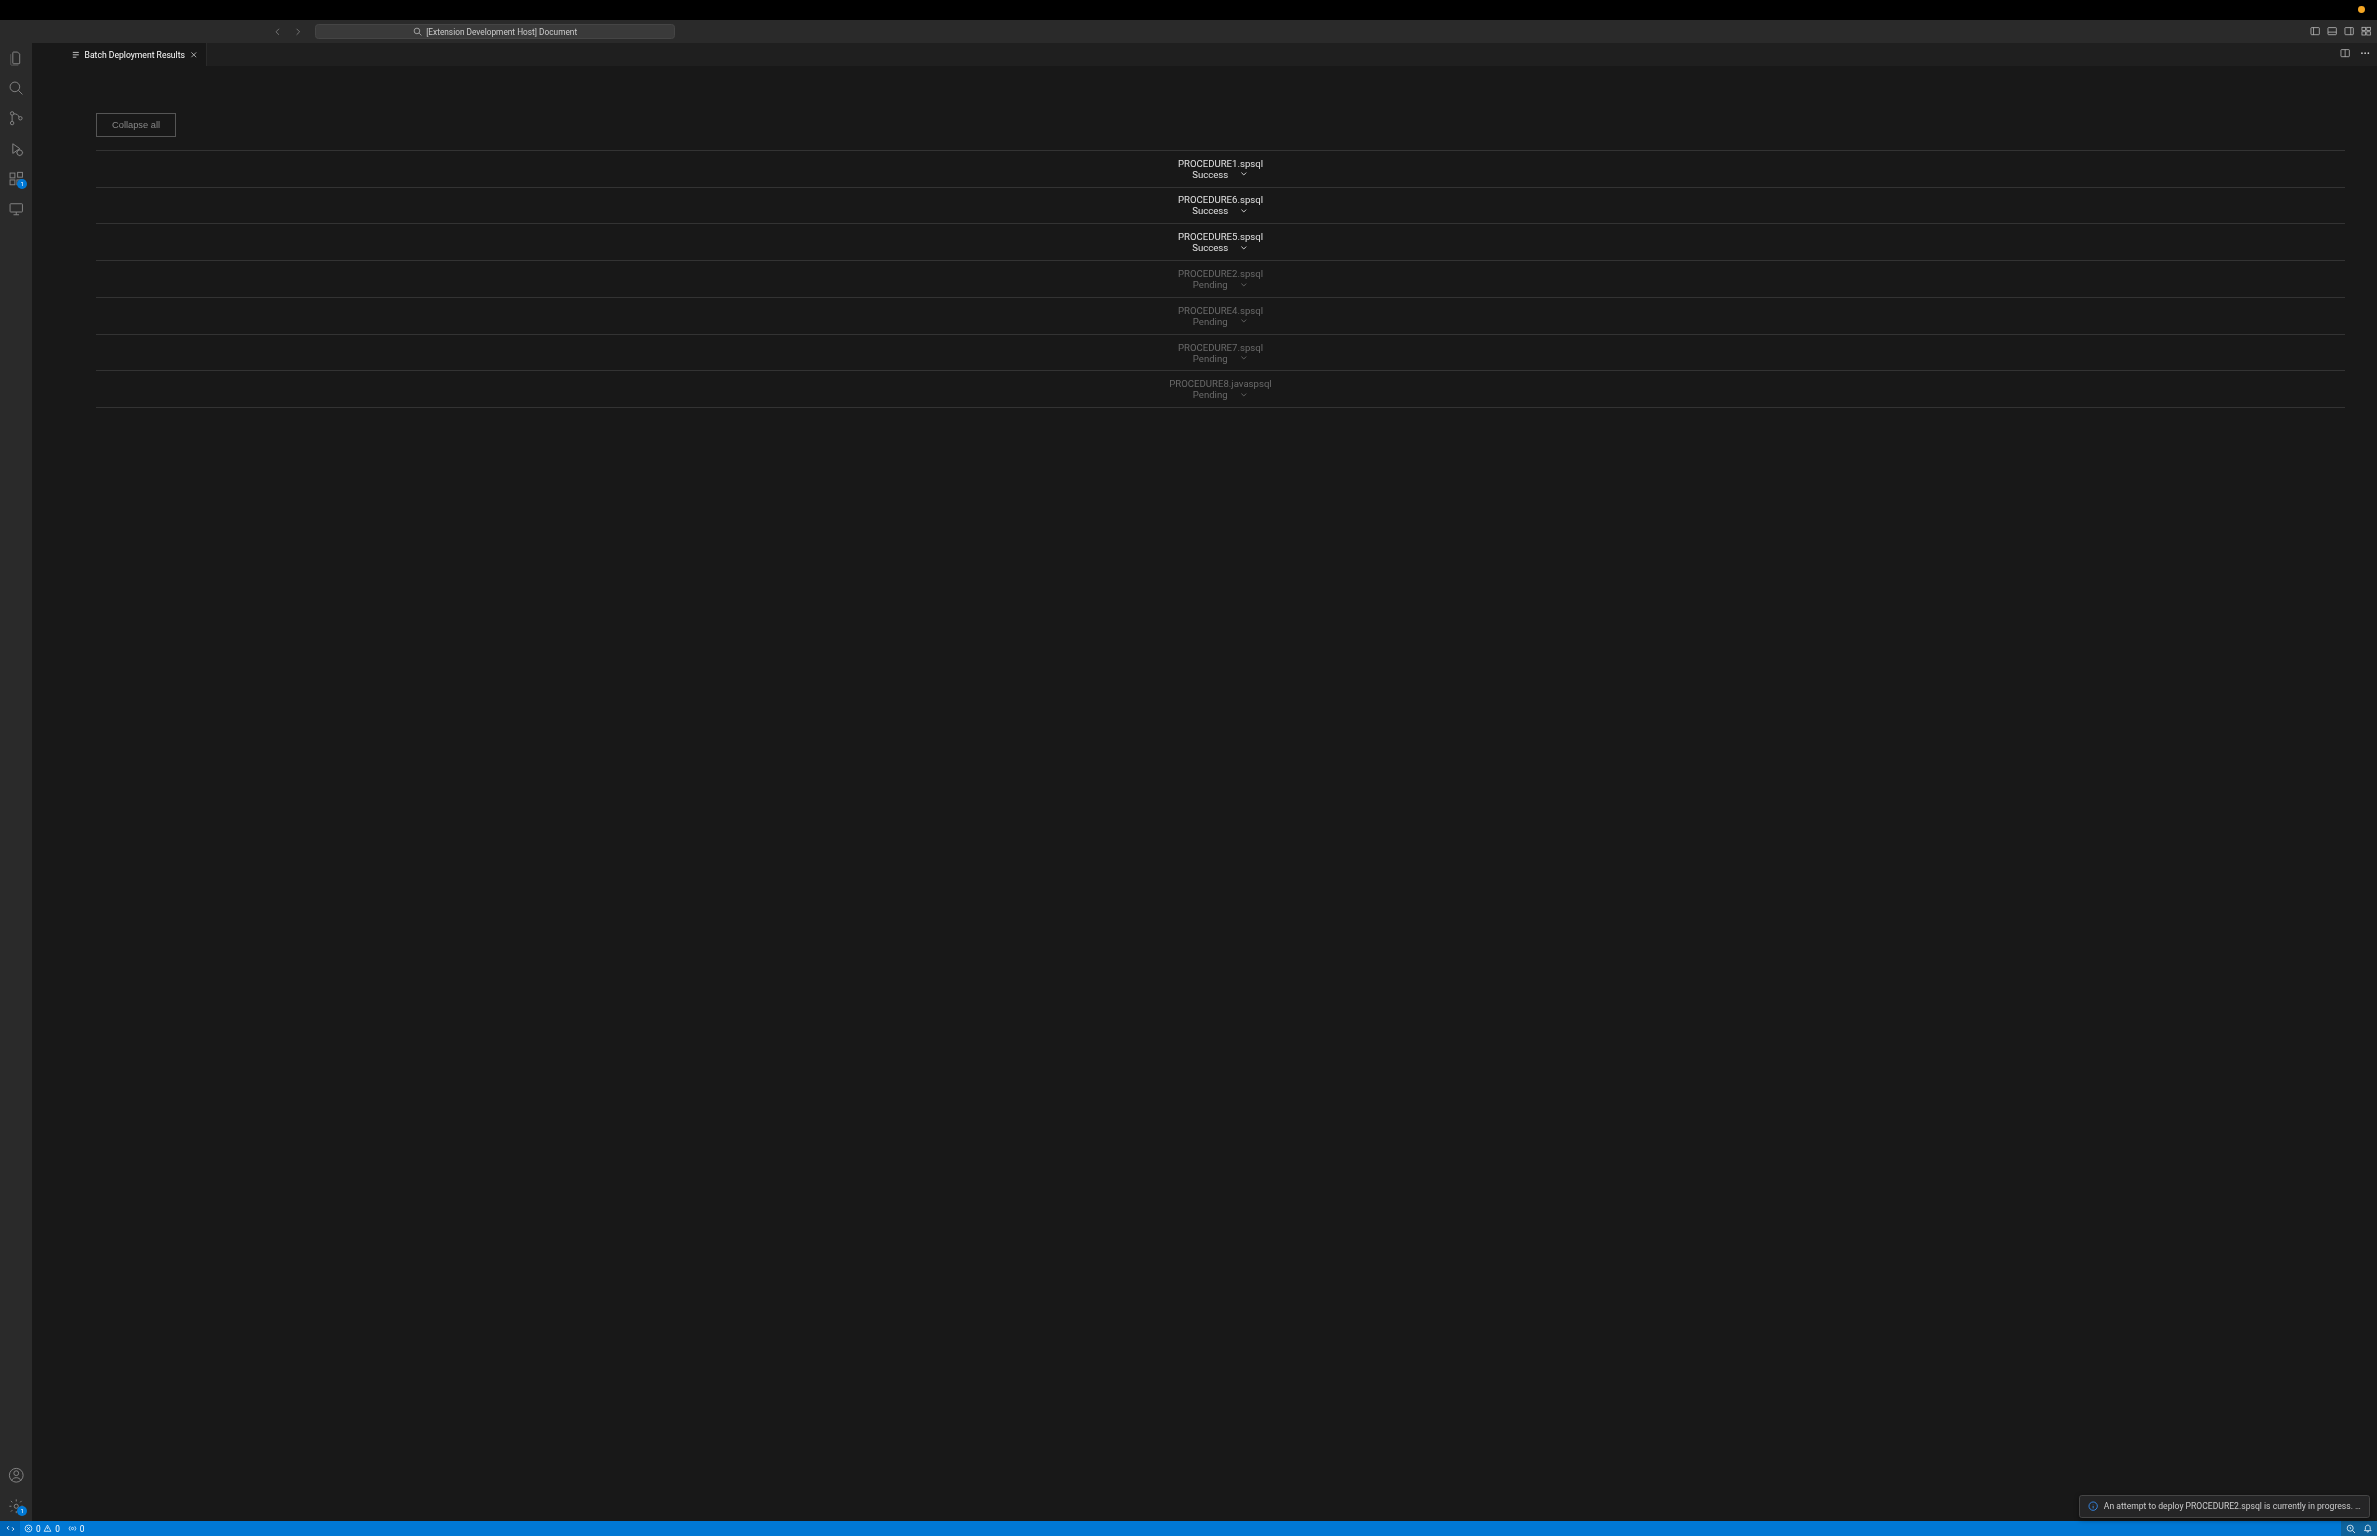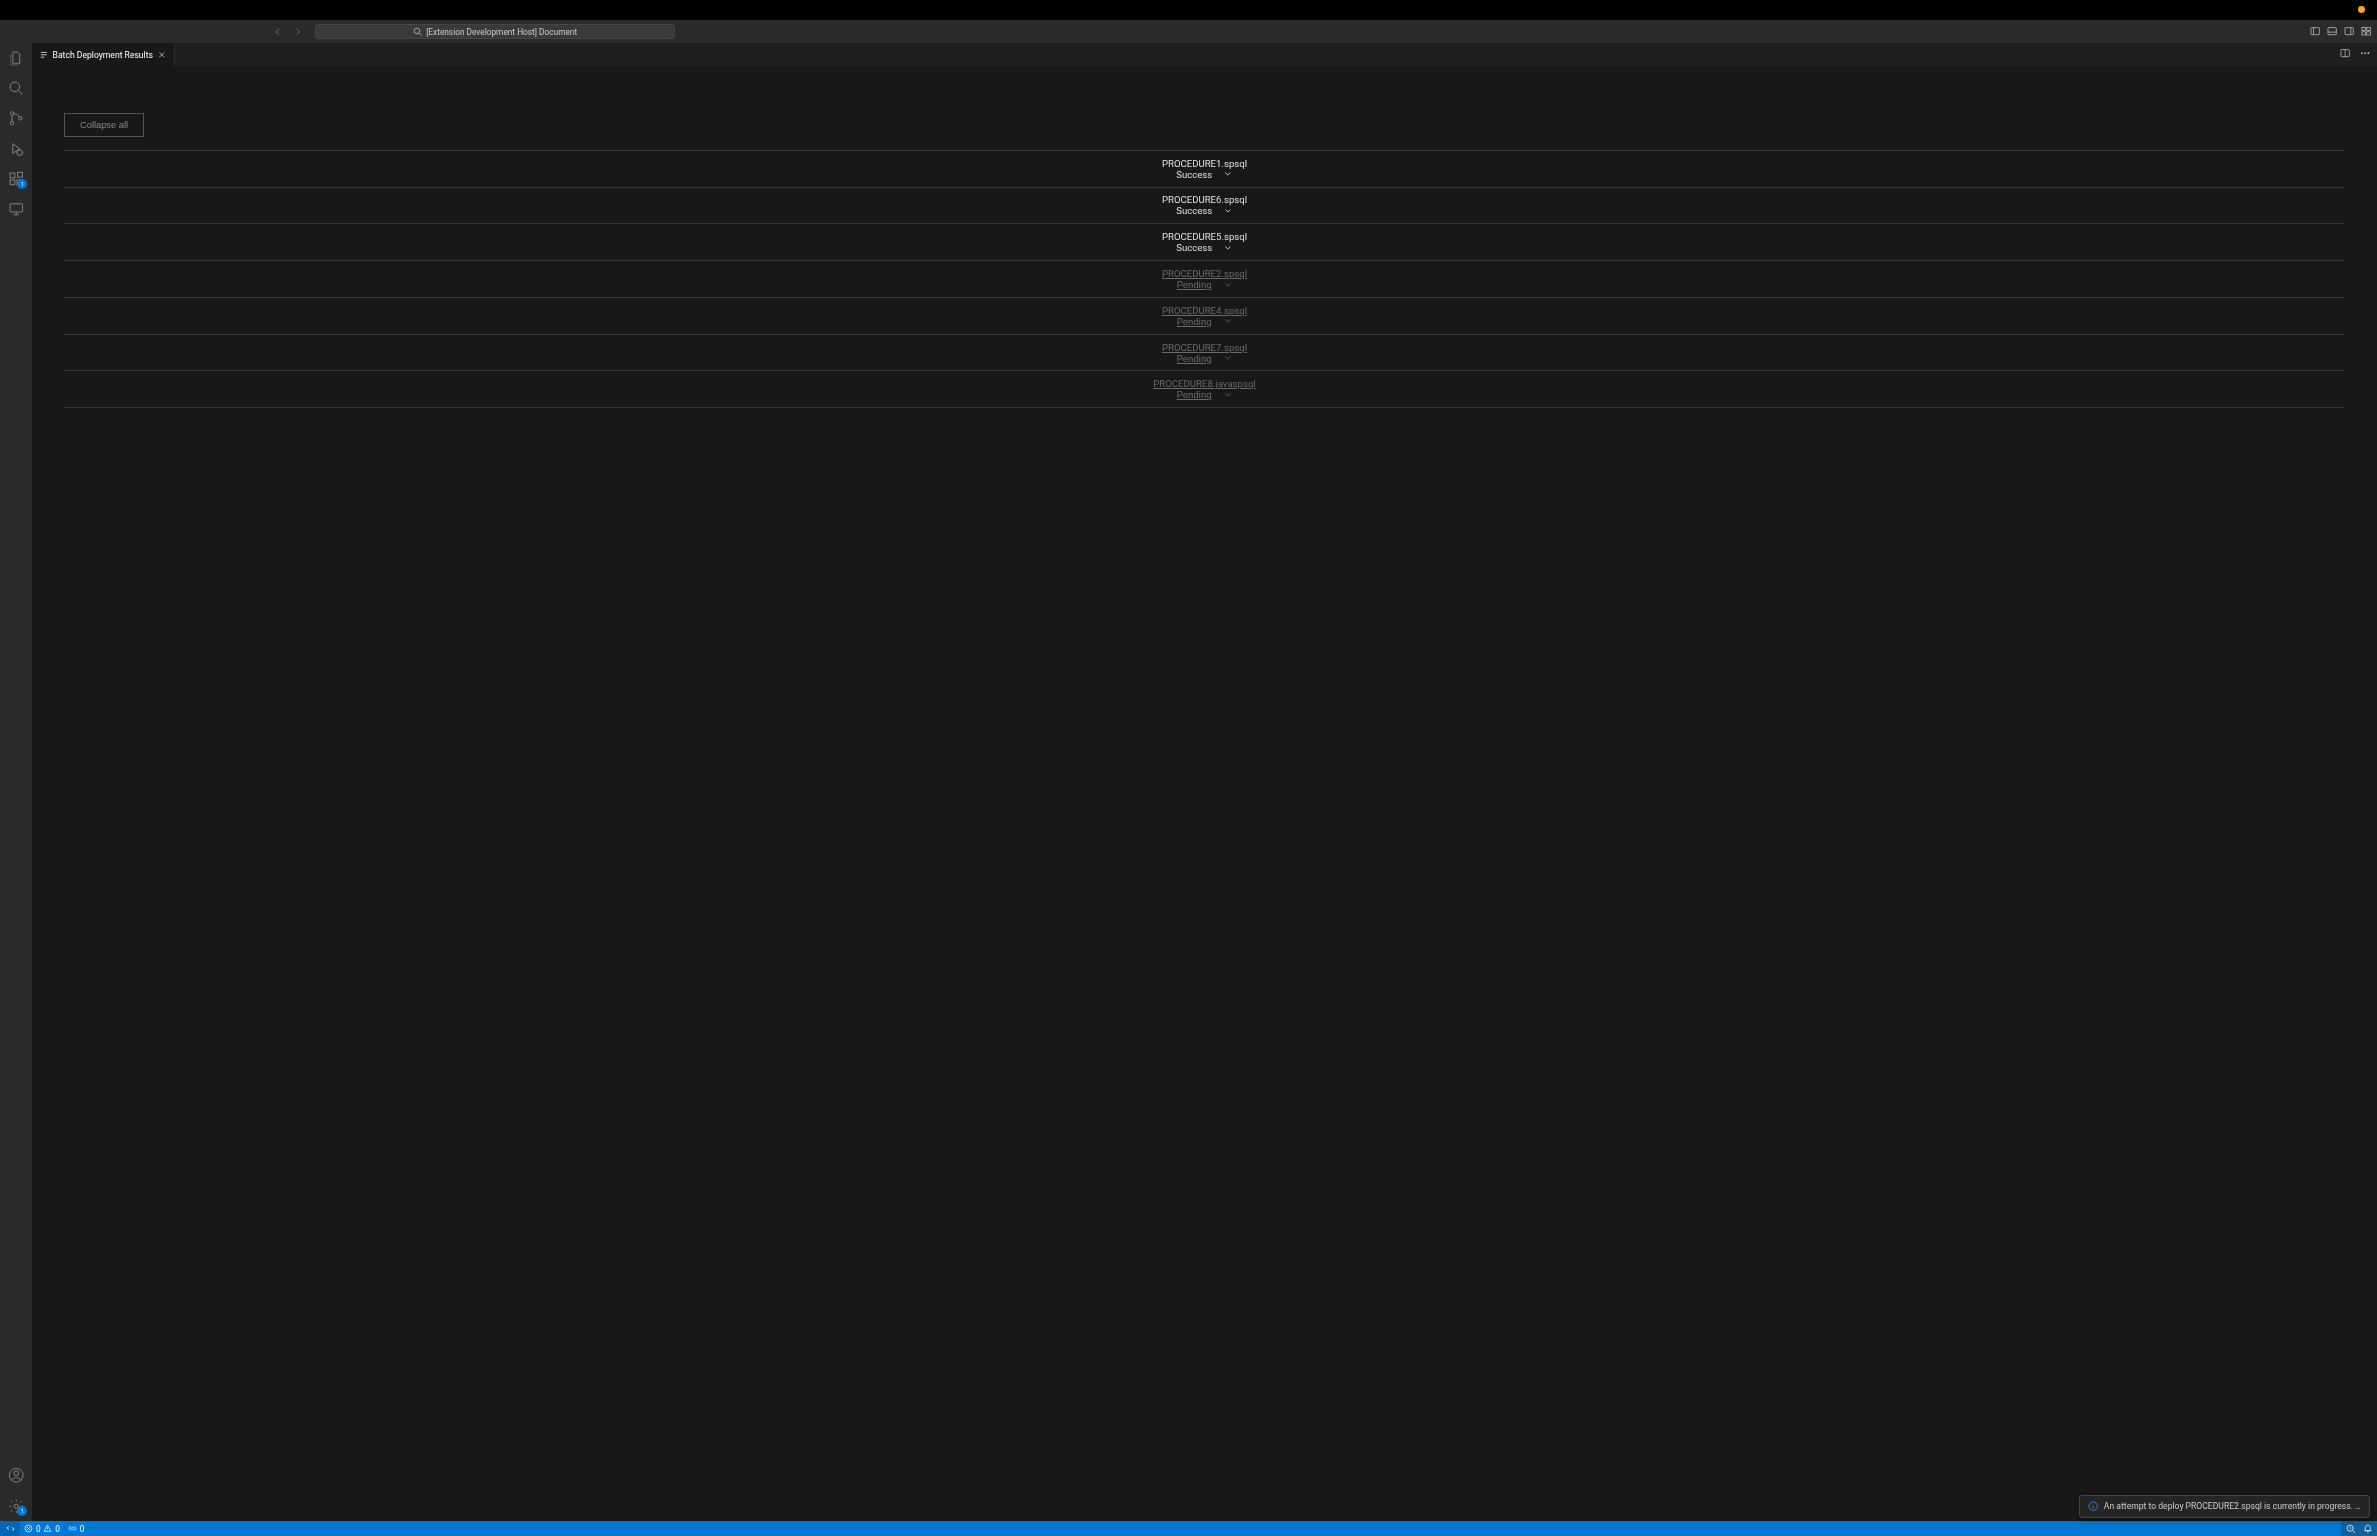--- a/index.html
+++ b/index.html
@@ -112,20 +112,21 @@
       flex-direction: column;
       gap: 13.8px;
       align-items: center;
     }
     .editor-area {
       flex: 1;
       display: flex;
       flex-direction: column;
       background: #181818;
       min-width: 0;
+      padding-left: 32px;
     }
     .tab-bar {
       height: 23.4px;
       background: #1f1f1f;
       display: flex;
       align-items: stretch;
     }
     .tab {
       display: flex;
       align-items: center;
@@ -175,21 +176,21 @@
       display: flex;
       align-items: center;
       justify-content: space-between;
       padding: 6.9px 9.6px;
       border-bottom: 0.7px solid #333;
       font-size: 9.6px;
       color: #e0e0e0;
       cursor: pointer;
       flex-direction: column;
     }
-    .result-row.pending { color: #6a6a6a; text-decoration: underline; }
+    .result-row.pending { color: #6a6a6a; }
     .row-right {
       display: flex;
       align-items: center;
       gap: 11px;
     }
     .chevron { color: inherit; display: flex; }
     .status-bar {
       height: 15px;
       background: #0078d4;
       color: #ffffff;

